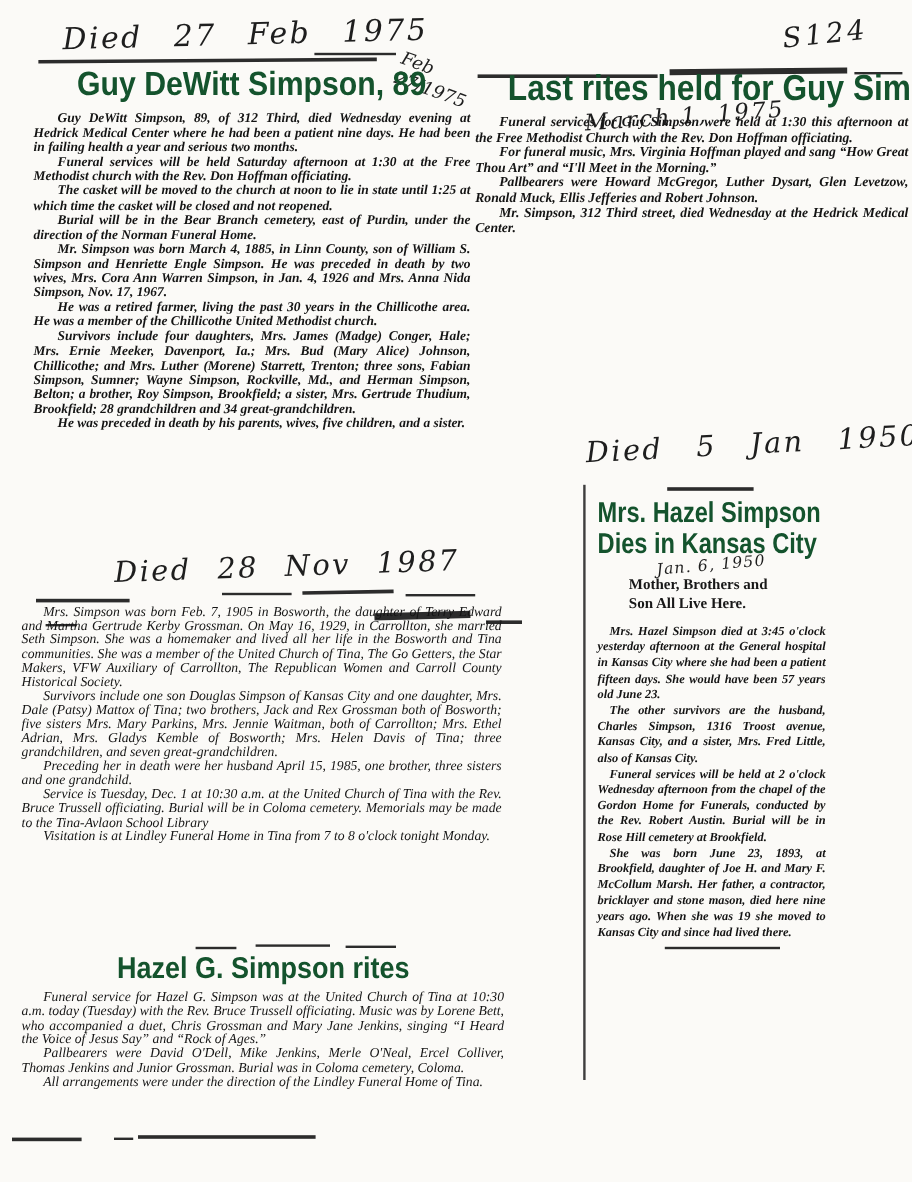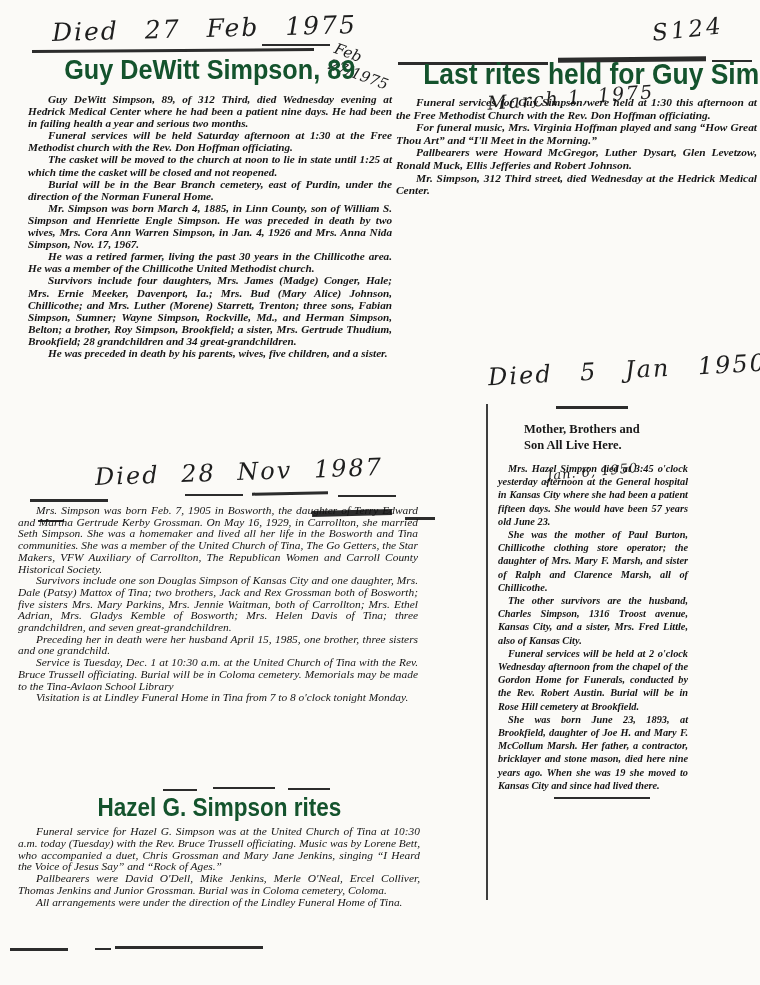--- a/index.html
+++ b/index.html
@@ -117,27 +117,30 @@
     <div class="body">
         <p>Funeral services for Guy Simpson were held at 1:30 this afternoon at the Free Methodist Church with the Rev. Don Hoffman officiating.</p>
         <p>For funeral music, Mrs. Virginia Hoffman played and sang “How Great Thou Art” and “I'll Meet in the Morning.”</p>
         <p>Pallbearers were Howard McGregor, Luther Dysart, Glen Levetzow, Ronald Muck, Ellis Jefferies and Robert Johnson.</p>
         <p>Mr. Simpson, 312 Third street, died Wednesday at the Hedrick Medical Center.</p>
       </div>
   </section>
 
   <section class="clip clip-kc">
     <div class="toprule"></div>
+    <h2 class="headline" style="margin:0;">
+      <span class="sq" style="display:block;">Mrs. Hazel Simpson</span>
+      <span class="sq" style="display:block;">Dies in Kansas City</span>
+    </h2>
     <div class="subhead">
       <div>Mother, Brothers and</div>
       <div>Son All Live Here.</div>
     </div>
     <div class="body">
         <p>Mrs. Hazel Simpson died at 3:45 o'clock yesterday afternoon at the General hospital in Kansas City where she had been a patient fifteen days. She would have been 57 years old June 23.</p>
-        <p>She was the mother of Paul Burton, Chillicothe clothing store operator; the daughter of Mrs. Mary F. Marsh, and sister of Ralph and Clarence Marsh, all of Chillicothe.</p>
         <p>The other survivors are the husband, Charles Simpson, 1316 Troost avenue, Kansas City, and a sister, Mrs. Fred Little, also of Kansas City.</p>
         <p>Funeral services will be held at 2 o'clock Wednesday afternoon from the chapel of the Gordon Home for Funerals, conducted by the Rev. Robert Austin. Burial will be in Rose Hill cemetery at Brookfield.</p>
         <p>She was born June 23, 1893, at Brookfield, daughter of Joe H. and Mary F. McCollum Marsh. Her father, a contractor, bricklayer and stone mason, died here nine years ago. When she was 19 she moved to Kansas City and since had lived there.</p>
       </div>
     <div class="endrule"></div>
   </section>
 
   <section class="clip clip-hazel">
     <div class="body">
         <p>Mrs. Simpson was born Feb. 7, 1905 in Bosworth, the daughter of Terry Edward and Martha Gertrude Kerby Grossman. On May 16, 1929, in Carrollton, she married Seth Simpson. She was a homemaker and lived all her life in the Bosworth and Tina communities. She was a member of the United Church of Tina, The Go Getters, the Star Makers, VFW Auxiliary of Carrollton, The Republican Women and Carroll County Historical Society.</p>

